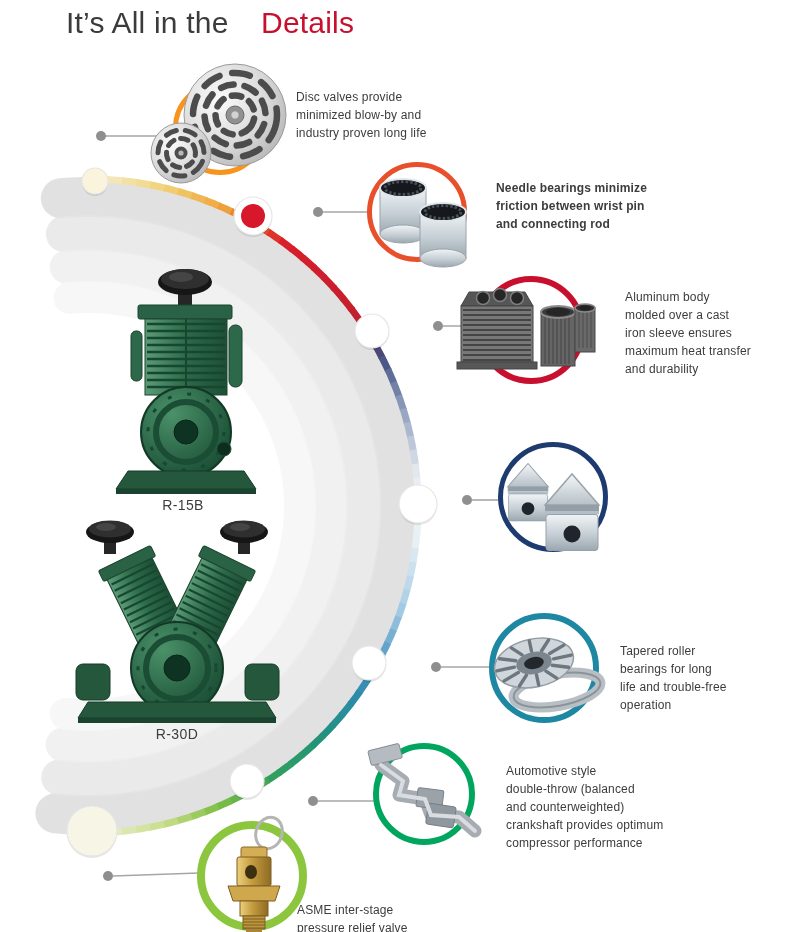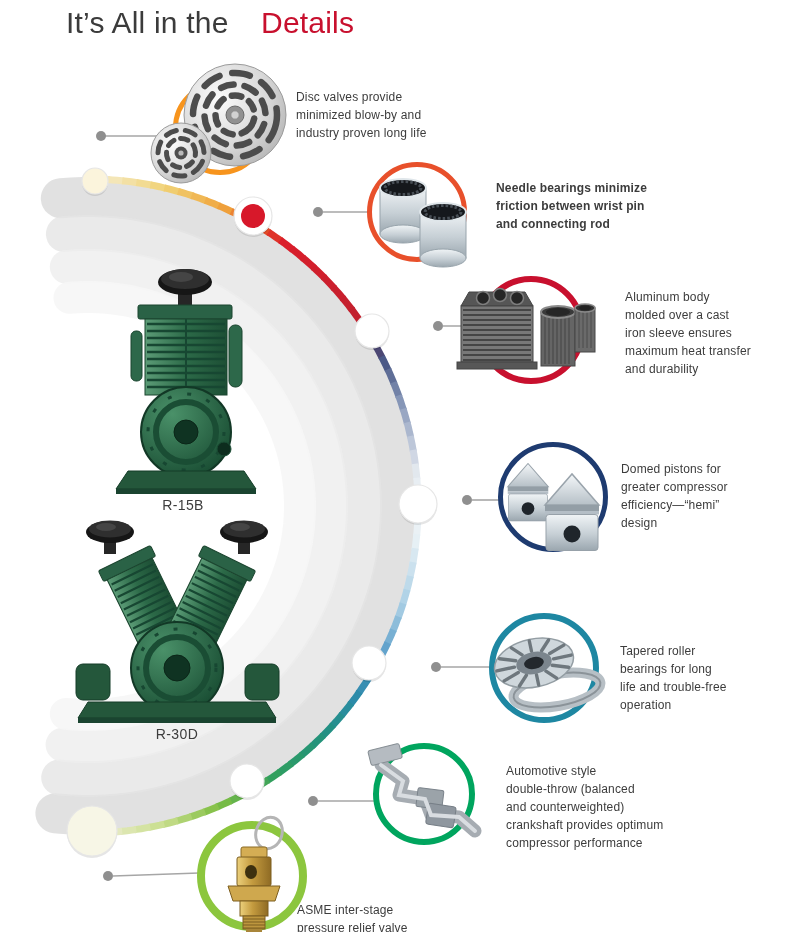--- a/index.html
+++ b/index.html
@@ -346,24 +346,20 @@
       </g>
       <g transform="translate(74,62)">
         <polygon points="-27,1 0,-30 27,1" fill="url(#domeG)" stroke="#9aa4ac" stroke-width="1.5"></polygon>
         <rect x="-27" y="1" width="54" height="6" fill="#939ea6"></rect>
         <rect x="-27" y="7" width="54" height="3.5" fill="#b4bec6"></rect>
         <rect x="-26" y="10.5" width="52" height="36" rx="3" fill="url(#silverV)" stroke="#97a1a9"></rect>
         <circle cx="0" cy="30" r="8.5" fill="#1f252b"></circle>
       </g>
     </svg>
   </div>
-  <div class="callout-text t4">Domed pistons for
-greater compressor
-efficiency—“hemi”
-design</div>
 
   <div class="part-circle c5">
     <div class="ring" style="border-color: rgb(30, 135, 162);"></div>
     <svg class="part" style="left:-4px;top:0;" width="120" height="114" viewBox="0 0 120 114">
       <g transform="translate(72,77) rotate(-10)">
         <ellipse rx="44" ry="16" fill="none" stroke="#b7bfc5" stroke-width="10"></ellipse>
         <ellipse rx="44" ry="16" fill="none" stroke="#8b9399" stroke-width="2"></ellipse>
       </g>
       <g transform="translate(49,50) rotate(-12)">
         <ellipse rx="40" ry="24" fill="#cfd7dc" stroke="#939da3" stroke-width="1.5"></ellipse>

